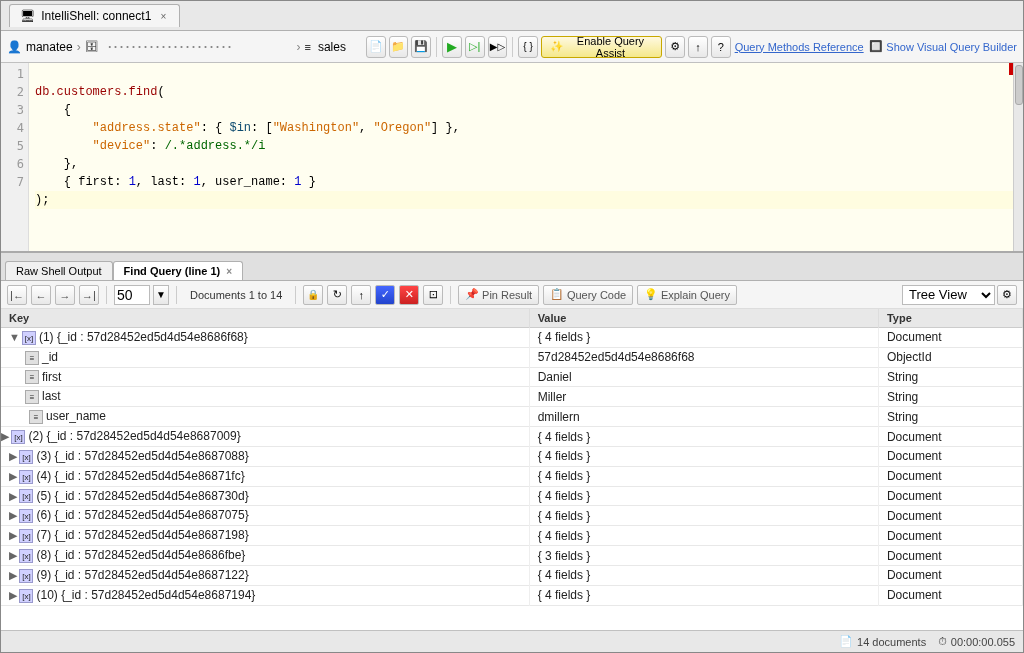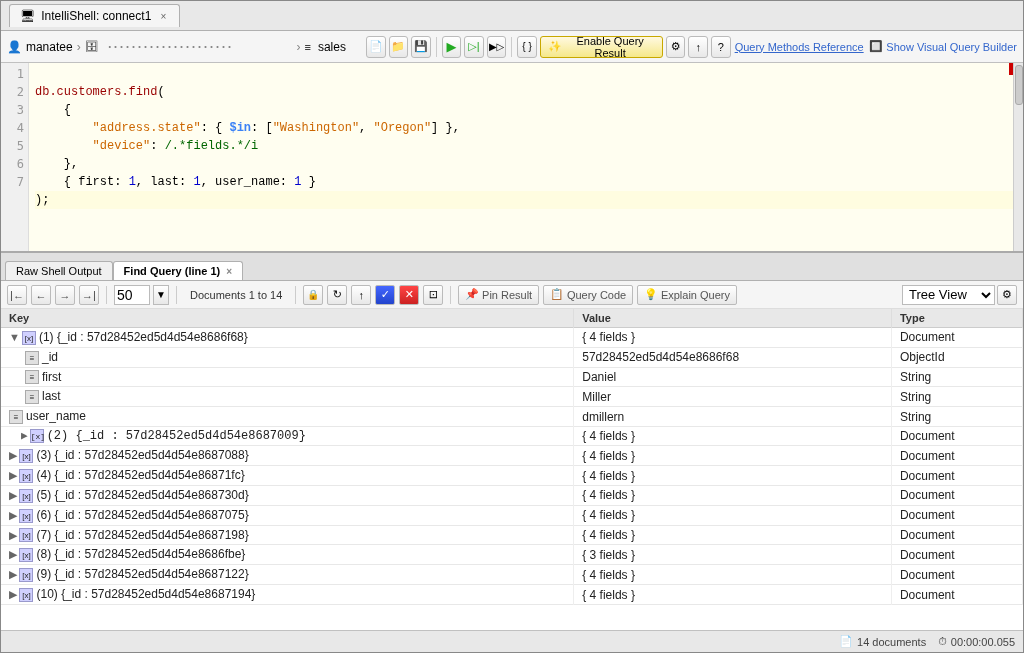--- a/index.html
+++ b/index.html
@@ -150,21 +150,21 @@
       padding: 2px 6px;
       font-family: "Courier New", monospace;
       font-size: 12px;
       line-height: 18px;
       white-space: pre;
       overflow: auto;
     }
     .kw-fn { color: #990000; }
     .kw-str { color: #cc6600; }
     .kw-regex { color: #006600; }
-    .kw-op { color: #3b82f6; font-weight: bold; }
+    .kw-op { color: #0c4a6e; }
     .kw-num { color: #0000cc; }
     .scrollbar-v {
       position: absolute;
       right: 0;
       top: 0;
       width: 10px;
       height: 100%;
       background: #e8e8e8;
       border-left: 1px solid #ccc;
     }
@@ -398,21 +398,21 @@
         </div>
         <div class="tb-btn-icon">
           <span style="font-size:10px;">▶▷</span>
         </div>
         <div style="width:1px; height:20px; background:#ccc; margin:0 2px;"></div>
         <div class="tb-btn-icon">
           <span style="font-size:10px;">{ }</span>
         </div>
         <button class="enable-query-assist-btn">
           <span>✨</span>
-          <span>Enable Query Result</span>
+          <span>Enable Query Assist</span>
         </button>
         <div class="tb-btn-icon">
           <span>⚙</span>
         </div>
         <div class="tb-btn-icon">
           <span>↑</span>
         </div>
         <div class="tb-btn-icon">
           <span>?</span>
         </div>
@@ -434,21 +434,21 @@
       <div>3</div>
       <div>4</div>
       <div>5</div>
       <div>6</div>
       <div>7</div>
     </div>
     <div class="editor-content">
 <span><span class="kw-fn">db.customers.find</span>(</span>
 <span>    {</span>
 <span>        <span class="kw-str">"address.state"</span>: { <span class="kw-op">$in</span>: [<span class="kw-str">"Washington"</span>, <span class="kw-str">"Oregon"</span>] },</span>
-<span>        <span class="kw-str">"device"</span>: <span class="kw-regex">/.*fields.*/i</span></span>
+<span>        <span class="kw-str">"device"</span>: <span class="kw-regex">/.*address.*/i</span></span>
 <span>    },</span>
 <span>    { first: <span class="kw-num">1</span>, last: <span class="kw-num">1</span>, user_name: <span class="kw-num">1</span> }</span>
 <span style="background:#fffde0; display:block;">);</span>
     </div>
     <div class="scrollbar-v">
       <div class="scrollbar-thumb"></div>
     </div>
 
     <div style="position:absolute; right:10px; top:0; width:4px; height:12px; background:#cc0000;"></div>
   </div>
@@ -560,26 +560,26 @@
               <td style="padding-left: 24px;"><span style="display:inline-block;width:14px;height:14px;background:#e0e0e0;border:1px solid #aaa;font-size:8px;text-align:center;line-height:14px;margin-right:3px;vertical-align:middle;">≡</span>first</td>
               <td>Daniel</td>
               <td>String</td>
             </tr>
             <tr>
               <td style="padding-left: 24px;"><span style="display:inline-block;width:14px;height:14px;background:#e0e0e0;border:1px solid #aaa;font-size:8px;text-align:center;line-height:14px;margin-right:3px;vertical-align:middle;">≡</span>last</td>
               <td>Miller</td>
               <td>String</td>
             </tr>
             <tr>
-              <td style="padding-left: 8px; margin-top: 36px;"><span style="display:inline-block;width:14px;height:14px;background:#e0e0e0;border:1px solid #aaa;font-size:8px;text-align:center;line-height:14px;margin-right:3px;vertical-align:middle;">≡</span>user_name</td>
+              <td style="padding-left: 28px; margin-top: 36px;"><span style="display:inline-block;width:14px;height:14px;background:#e0e0e0;border:1px solid #aaa;font-size:8px;text-align:center;line-height:14px;margin-right:3px;vertical-align:middle;">≡</span>user_name</td>
               <td>dmillern</td>
               <td>String</td>
             </tr>
             <tr>
-              <td style="padding-left: 20px; font-family: Liberation Mono, monospace;"><span style="color:#666; font-size:11px; margin-right:2px;">▶</span><span style="display:inline-block;width:14px;height:14px;background:#d0d0ff;border:1px solid #9999cc;font-size:8px;text-align:center;line-height:14px;margin-right:3px;vertical-align:middle;">[x]</span>(2) {_id : 57d28452ed5d4d54e8687009}</td>
+              <td style="padding-left: 0;"><span style="color:#666; font-size:11px; margin-right:2px;">▶</span><span style="display:inline-block;width:14px;height:14px;background:#d0d0ff;border:1px solid #9999cc;font-size:8px;text-align:center;line-height:14px;margin-right:3px;vertical-align:middle;">[x]</span>(2) {_id : 57d28452ed5d4d54e8687009}</td>
               <td>{ 4 fields }</td>
               <td>Document</td>
             </tr>
             <tr>
               <td style="padding-left: 8px;"><span style="color:#666; font-size:11px; margin-right:2px;">▶</span><span style="display:inline-block;width:14px;height:14px;background:#d0d0ff;border:1px solid #9999cc;font-size:8px;text-align:center;line-height:14px;margin-right:3px;vertical-align:middle;">[x]</span>(3) {_id : 57d28452ed5d4d54e8687088}</td>
               <td>{ 4 fields }</td>
               <td>Document</td>
             </tr>
             <tr>
               <td style="padding-left: 8px;"><span style="color:#666; font-size:11px; margin-right:2px;">▶</span><span style="display:inline-block;width:14px;height:14px;background:#d0d0ff;border:1px solid #9999cc;font-size:8px;text-align:center;line-height:14px;margin-right:3px;vertical-align:middle;">[x]</span>(4) {_id : 57d28452ed5d4d54e86871fc}</td>

